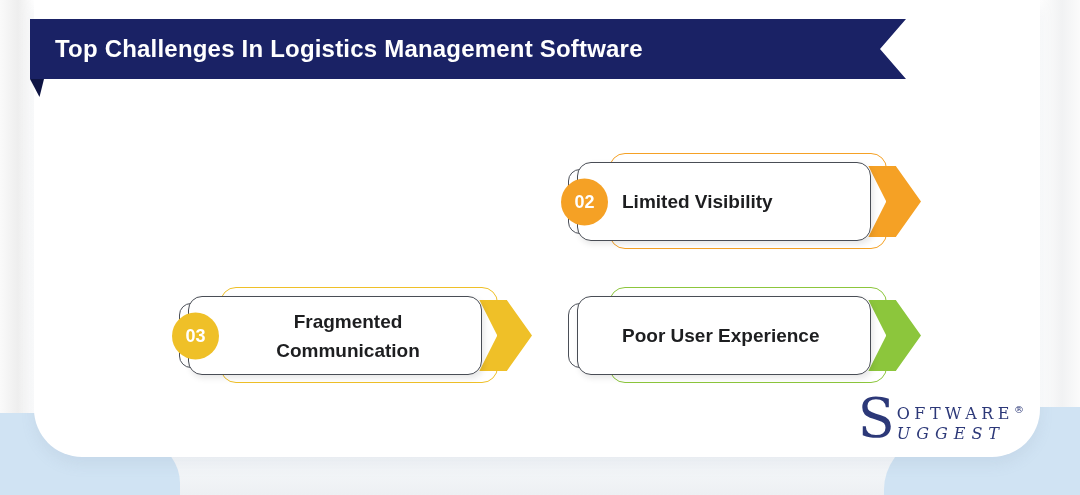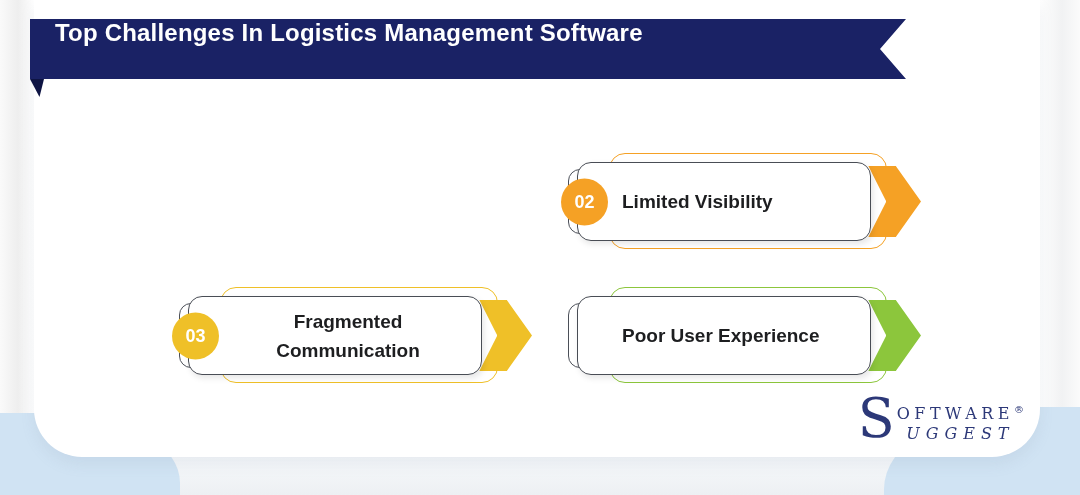--- a/index.html
+++ b/index.html
@@ -31,21 +31,21 @@
     position:absolute; left:34px; right:40px; top:0; bottom:38px; z-index:2;
     background:#ffffff; border-radius:0 0 48px 48px;
     box-shadow:0 8px 14px rgba(130,150,170,0.12);
   }
 
   
   .ribbon{
     position:absolute; left:30px; top:19px; width:876px; height:60px; z-index:4;
     background:var(--banner,#1a2265);
     clip-path:polygon(0 0,100% 0,calc(100% - 26px) 50%,100% 100%,0 100%);
-    display:flex; 
+    display:flex; align-items:center;
   }
   .ribbon-fold{
     position:absolute; left:30px; top:79px; width:14px; height:18px; z-index:3;
     background:var(--fold,#0e1443);
     clip-path:polygon(0 0,100% 0,68% 100%);
   }
   .ribbon h1{
     color:#ffffff; font-size:24px; font-weight:bold; letter-spacing:0.2px; padding-left:25px;
   }
 
@@ -86,21 +86,21 @@
     font-size:18px; font-weight:bold;
   }
 
   
   .logo{
     position:absolute; right:56px; top:396px; z-index:3;
     display:flex; align-items:flex-start; color:#2c3878;
     font-family:"DejaVu Serif", serif;
   }
   .logo .big-s{ font-size:54px; line-height:46px; font-weight:normal; }
-  .logo .logo-lines{ display:flex; flex-direction:column; padding-top:4px; margin-left:2px;align-items:center; }
+  .logo .logo-lines{ display:flex; flex-direction:column; padding-top:4px; margin-left:2px; }
   .logo .l1{ font-size:16px; letter-spacing:4.5px; line-height:20px; white-space:nowrap; }
   .logo .l1 sup{ font-size:10px; letter-spacing:0; }
   .logo .l2{ font-size:16px; letter-spacing:6px; line-height:20px; white-space:nowrap;font-style:italic; }
 </style>
 </head>
 <body>
 
 <div class="canvas" style="--wave: #D0E3F3;">
 
   <div class="bottom-band"></div>

